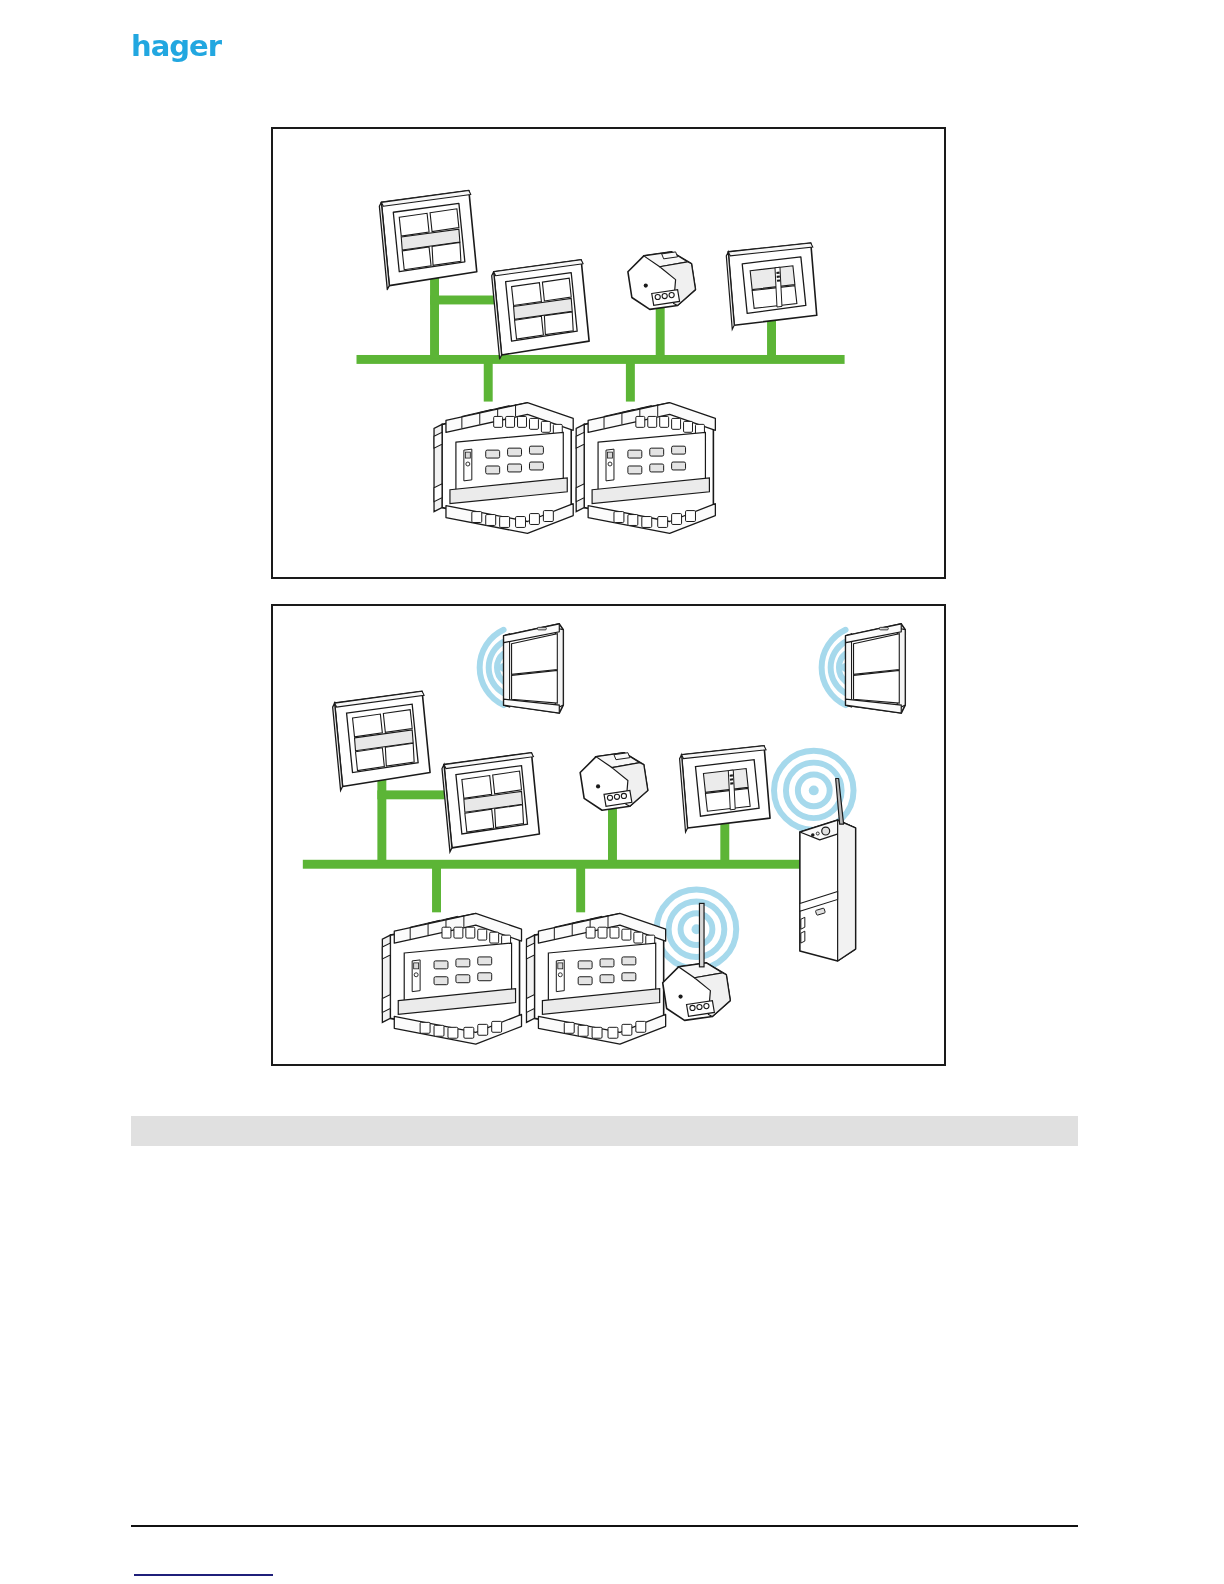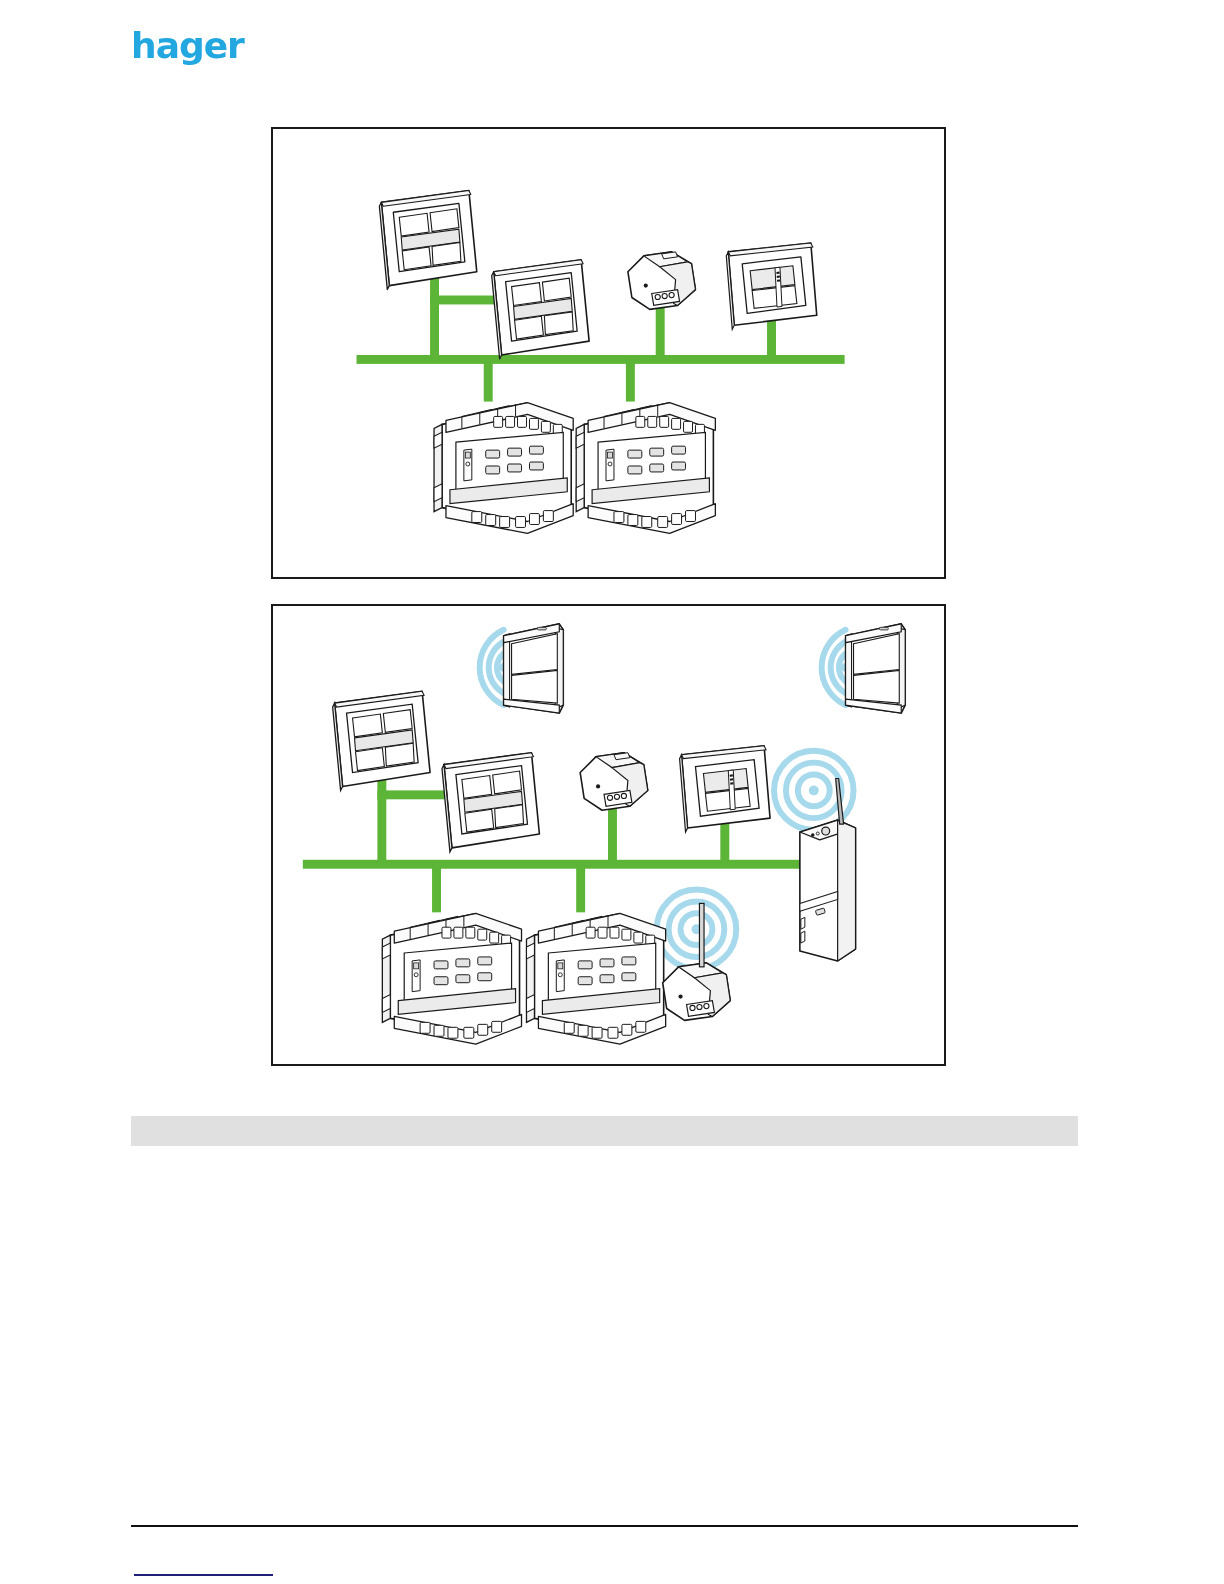--- a/index.html
+++ b/index.html
@@ -18,21 +18,21 @@
     position: absolute;
     inset: 0;
     background: #ffffff;
   }
 
   
   .brand {
     position: absolute;
     left: 131px;
     top: 26px;
-    font-size: 36px;
+    font-size: 29px;
     line-height: 40px;
     font-weight: bold;
     letter-spacing: -1px;
     color: #22a7e0;
     font-family: "DejaVu Sans", sans-serif;
     user-select: none;
   }
 
   
   .figure-box {

